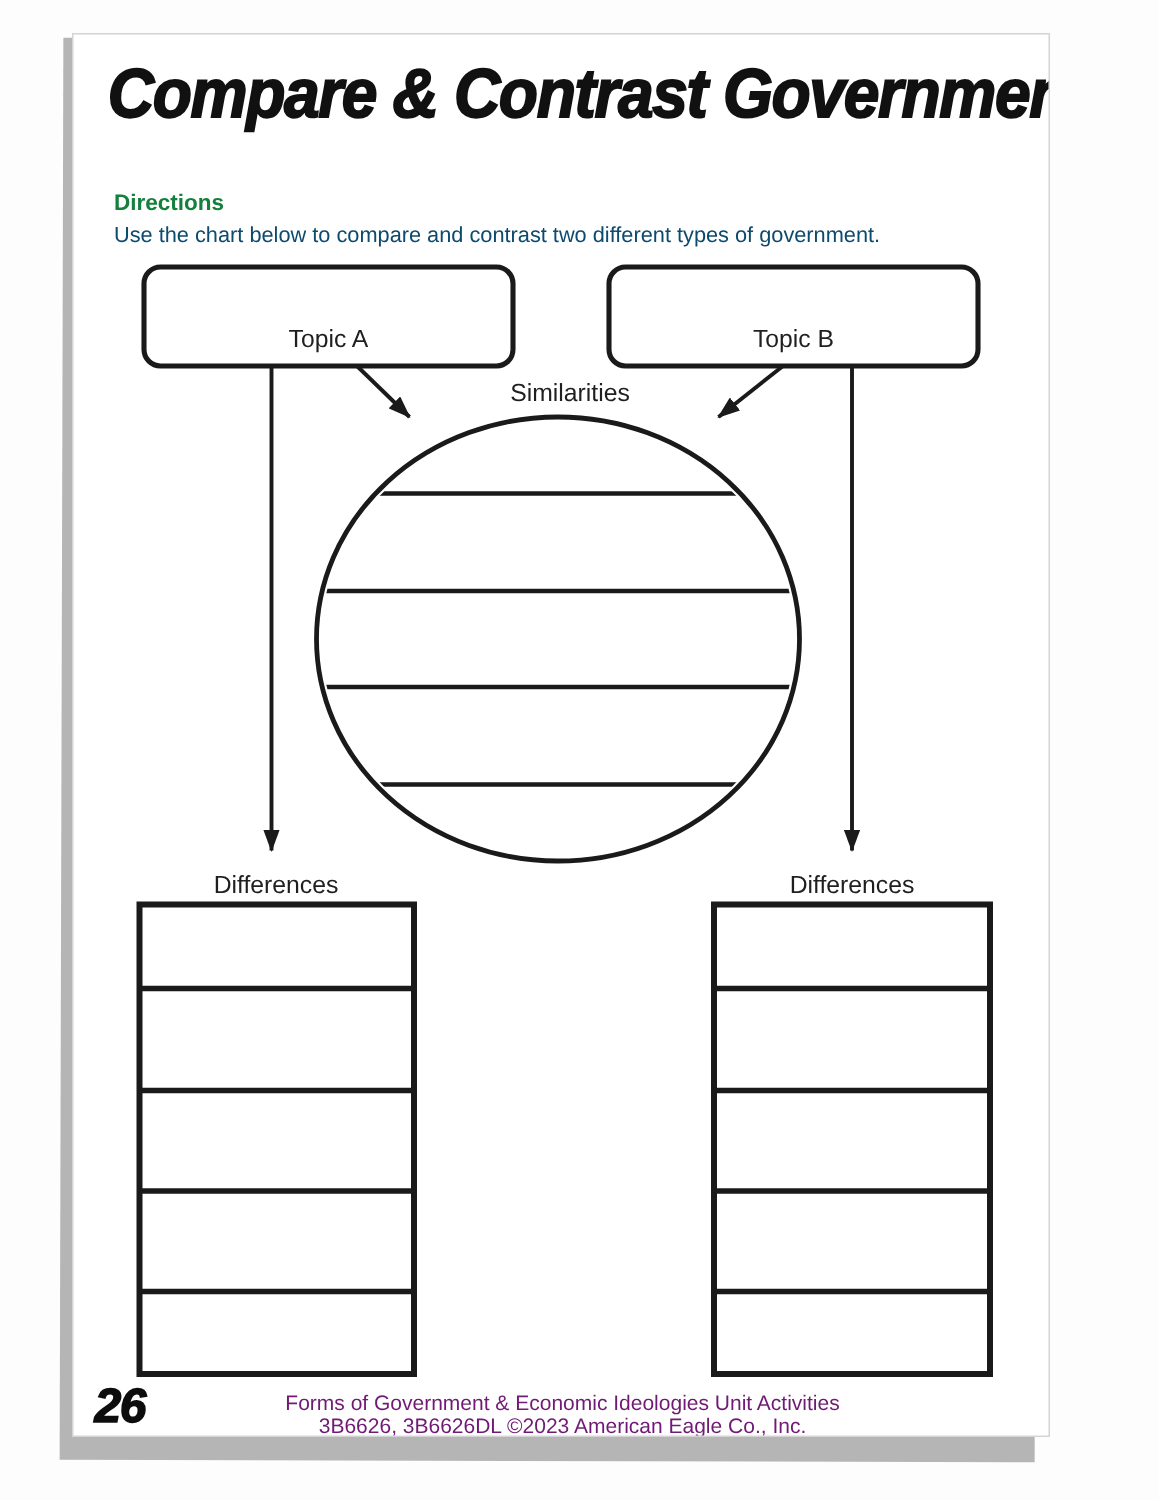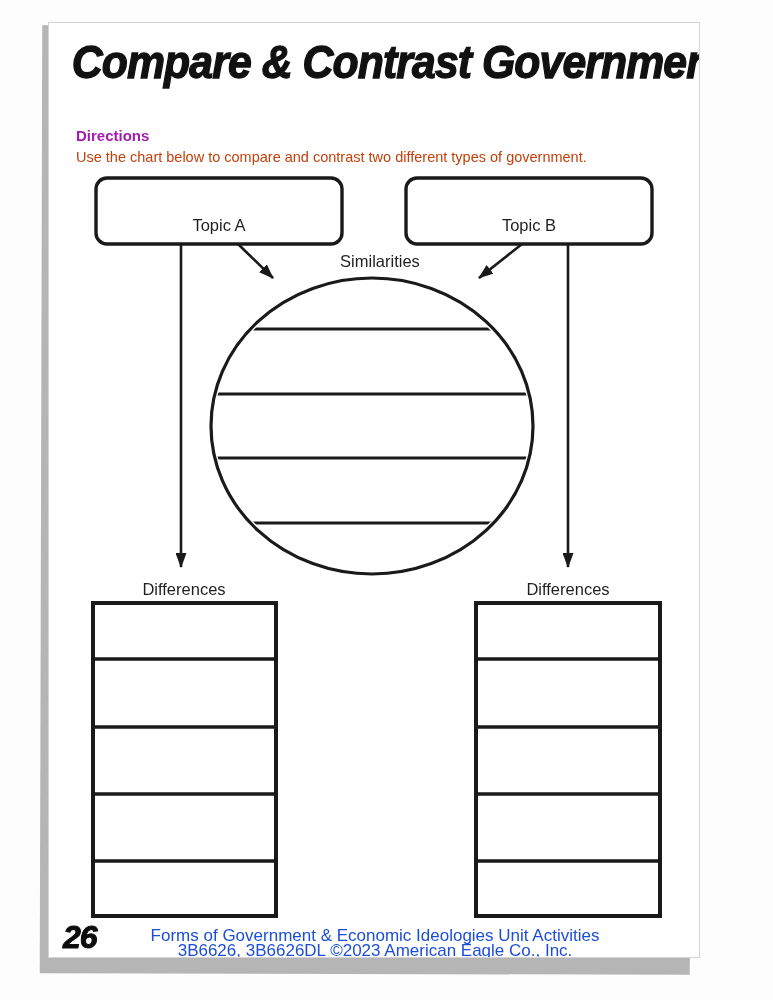--- a/index.html
+++ b/index.html
@@ -44,22 +44,22 @@
   .id-row .lbl{white-space:nowrap;padding-right:6px;line-height:18px;}
   .id-row .lbl.mid{padding-left:8px;}
   .rule{
     display:inline-block;height:17px;
     border-bottom:1.5px solid #8a8a8a;
   }
   .rule.name-rule{flex:1;}
   .rule.date-rule{width:112px;}
   .rule.hour-rule{width:46px;}
   .directions{position:absolute;left:27px;top:103px;width:600px;}
-  .dir-head{font-size:15px;font-weight:bold;color:#a21caf;margin-top:0;}
-  .dir-text{font-size:14.5px;color:#c2410c;margin-top:4px;}
+  .dir-head{font-size:15px;font-weight:bold;color:#15803d;margin-top:0;}
+  .dir-text{font-size:14.5px;color:#0c4a6e;margin-top:4px;}
   .directions{top:103px;}
   .dir-head{line-height:19px;}
   .diagram{position:absolute;left:0;top:150px;width:652px;height:760px;}
   .diagram .shape{fill:none;stroke:#1a1a1a;}
   .diagram .box{fill:#ffffff;stroke:#1a1a1a;stroke-width:3.4;}
   .diagram .arrow{stroke:#1a1a1a;stroke-width:2.6;fill:none;}
   .diagram .chord{stroke:#1a1a1a;stroke-width:3;}
   .diagram .tbl{fill:#ffffff;stroke:#1a1a1a;stroke-width:4;}
   .diagram .tline{stroke:#1a1a1a;stroke-width:3.6;}
   .diagram text{
@@ -68,21 +68,21 @@
   }
   .diagram .hit{fill:transparent;stroke:none;}
   .pageno{
     position:absolute;left:14px;top:896px;
     font-size:32px;font-weight:bold;font-style:italic;
     color:#0d0d0d;-webkit-text-stroke:1px #0d0d0d;
     letter-spacing:-1px;
   }
   .footer{
     position:absolute;left:0;top:905px;width:652px;
-    text-align:center;font-size:17px;color:#1d4ed8;line-height:15px;
+    text-align:center;font-size:14px;color:#701a75;line-height:15px;
   }
 </style>
 </head>
 <body>
 
 <div class="scan">
   <div class="paper-edge"></div>
 
   <div class="paper">
 

